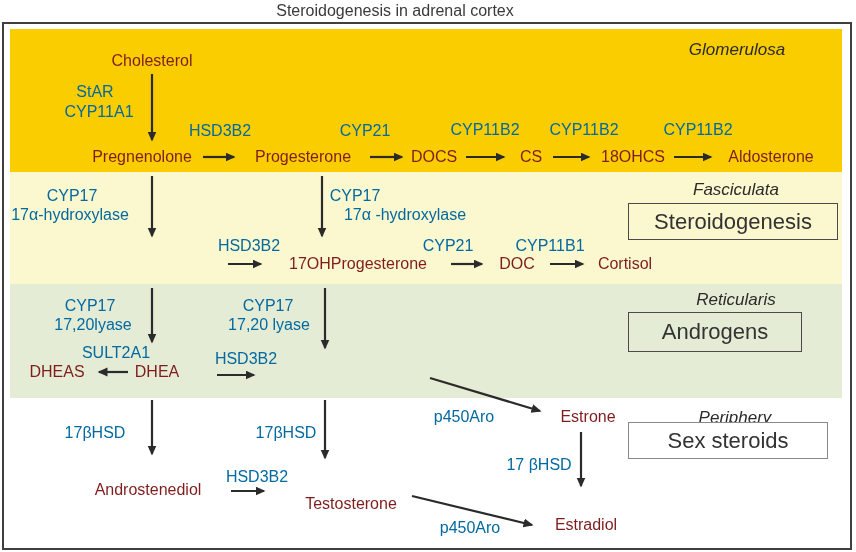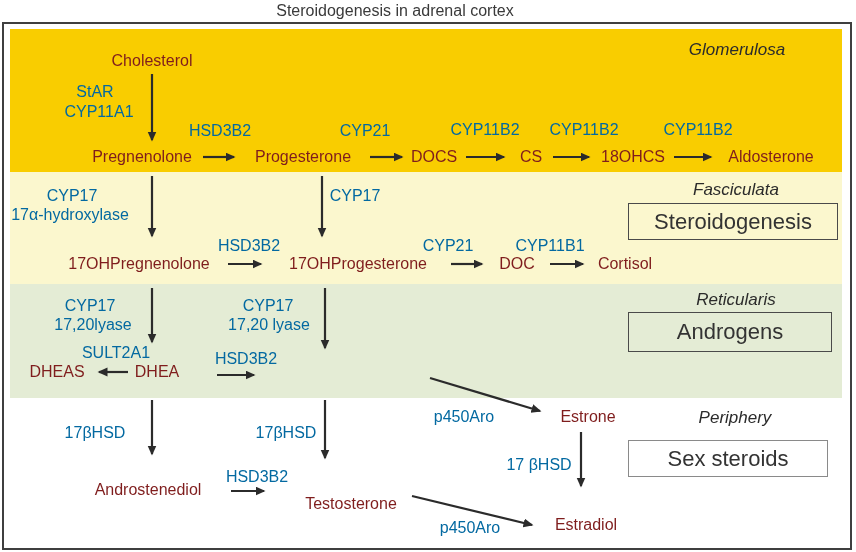--- a/index.html
+++ b/index.html
@@ -91,53 +91,53 @@
   <div class="lbl steroid" style="left:303px;top:157px">Progesterone</div>
   <div class="lbl steroid" style="left:434px;top:157px">DOCS</div>
   <div class="lbl steroid" style="left:531px;top:157px">CS</div>
   <div class="lbl steroid" style="left:633px;top:157px">18OHCS</div>
   <div class="lbl steroid" style="left:771px;top:157px">Aldosterone</div>
   <div class="lbl zone-name" style="left:737px;top:50px">Glomerulosa</div>
 
   <div class="lbl enzyme" style="left:72px;top:196px">CYP17</div>
   <div class="lbl enzyme" style="left:70px;top:215px">17α-hydroxylase</div>
   <div class="lbl enzyme" style="left:355px;top:196px">CYP17</div>
+  <div class="lbl enzyme" style="left:405px;top:215px">17α -hydroxylase</div>
   <div class="lbl enzyme" style="left:249px;top:246px">HSD3B2</div>
-  <div class="lbl steroid" style="left:139px;top:264px">17OHPregnenolone</div>
   <div class="lbl steroid" style="left:358px;top:264px">17OHProgesterone</div>
   <div class="lbl enzyme" style="left:448px;top:246px">CYP21</div>
   <div class="lbl enzyme" style="left:550px;top:246px">CYP11B1</div>
   <div class="lbl steroid" style="left:517px;top:264px">DOC</div>
   <div class="lbl steroid" style="left:625px;top:264px">Cortisol</div>
   <div class="lbl zone-name" style="left:736px;top:190px">Fasciculata</div>
   <div class="cat-box" style="left:628px;top:203px;width:210px;height:37px">
     <span>Steroidogenesis</span>
   </div>
 
   <div class="lbl enzyme" style="left:90px;top:306px">CYP17</div>
   <div class="lbl enzyme" style="left:93px;top:325px">17,20lyase</div>
   <div class="lbl enzyme" style="left:268px;top:306px">CYP17</div>
   <div class="lbl enzyme" style="left:269px;top:325px">17,20 lyase</div>
   <div class="lbl enzyme" style="left:116px;top:353px">SULT2A1</div>
   <div class="lbl steroid" style="left:57px;top:372px">DHEAS</div>
   <div class="lbl steroid" style="left:157px;top:372px">DHEA</div>
   <div class="lbl enzyme" style="left:246px;top:359px">HSD3B2</div>
   <div class="lbl zone-name" style="left:736px;top:300px">Reticularis</div>
-  <div class="cat-box" style="left:628px;top:312px;width:204px;height:40px">
+  <div class="cat-box" style="left:628px;top:312px;width:174px;height:40px">
     <span>Androgens</span>
   </div>
 
   <div class="lbl enzyme" style="left:95px;top:433px">17βHSD</div>
   <div class="lbl enzyme" style="left:286px;top:433px">17βHSD</div>
   <div class="lbl steroid" style="left:148px;top:490px">Androstenediol</div>
   <div class="lbl enzyme" style="left:257px;top:477px">HSD3B2</div>
   <div class="lbl steroid" style="left:351px;top:504px">Testosterone</div>
   <div class="lbl enzyme" style="left:464px;top:417px">p450Aro</div>
   <div class="lbl steroid" style="left:588px;top:417px">Estrone</div>
   <div class="lbl enzyme" style="left:539px;top:465px">17 βHSD</div>
   <div class="lbl enzyme" style="left:470px;top:528px">p450Aro</div>
   <div class="lbl steroid" style="left:586px;top:525px">Estradiol</div>
   <div class="lbl zone-name" style="left:735px;top:418px">Periphery</div>
-  <div class="cat-box sex" style="left:628px;top:440px;width:200px;height:37px">
+  <div class="cat-box sex" style="left:628px;top:422px;width:200px;height:37px">
     <span>Sex steroids</span>
   </div>
 
 </div>
 
 </body></html>

